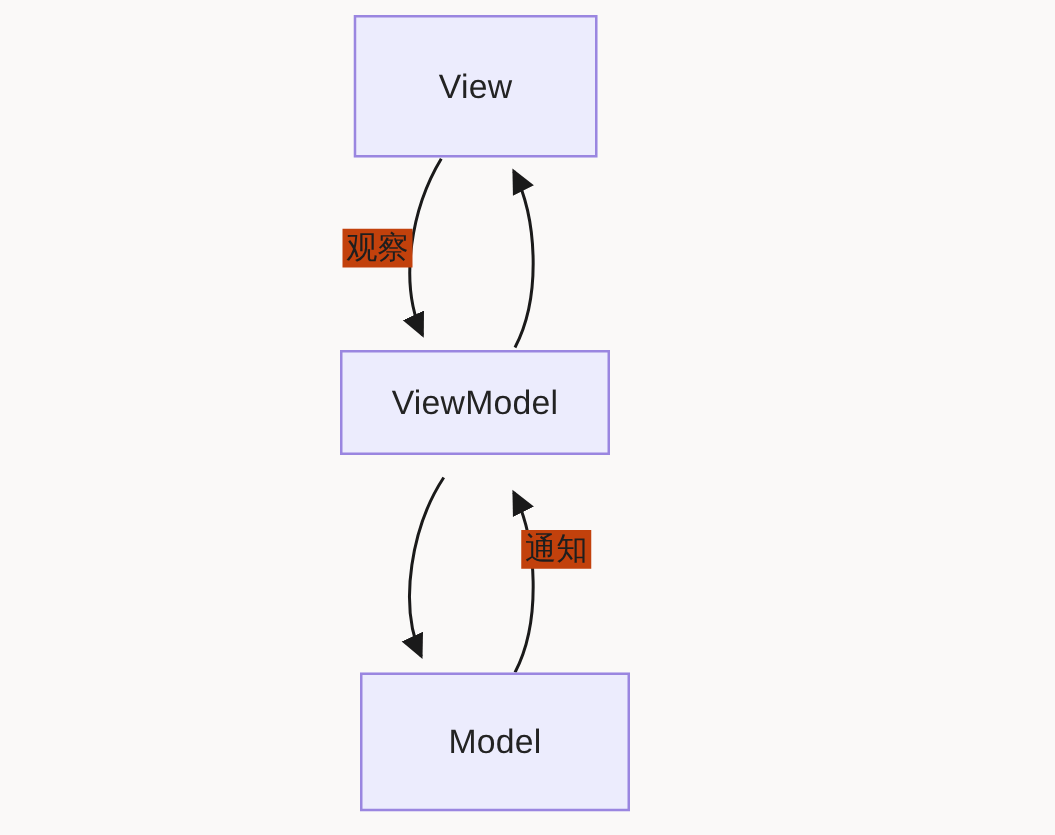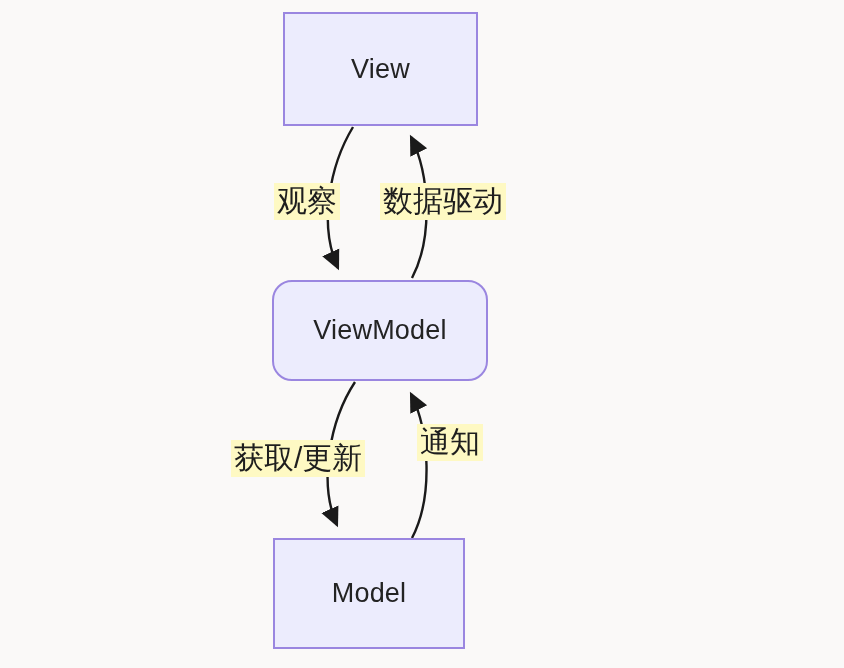--- a/index.html
+++ b/index.html
@@ -49,35 +49,35 @@
     left: 283px;
     top: 12px;
     width: 195px;
     height: 114px;
     border-radius: 0px;
   }
   .node-viewmodel {
     left: 272px;
     top: 280px;
     width: 216px;
-    height: 101px;
-    border-radius: 20px;
+    height: 84px;
+    border-radius: 0;
   }
   .node-model {
-    left: 273px;
+    left: 288px;
     top: 538px;
-    width: 192px;
+    width: 216px;
     height: 111px;
     border-radius: 0px;
   }
   .edge-label {
     position: absolute;
-    background: #fef9c3;
+    background: #c2410c;
     color: #1e1e1e;
-    font-size: 30px;
+    font-size: 25px;
     line-height: 1.15;
     padding: 1px 3px;
     white-space: nowrap;
     box-sizing: border-box;
   }
   .lbl-observe   { left: 274px; top: 183px; }
   .lbl-databind  { left: 380px; top: 183px; }
   .lbl-fetch     { left: 231px; top: 440px; }
   .lbl-notify    { left: 417px; top: 424px; }
   .watermark {
@@ -121,20 +121,18 @@
   <div class="node node-viewmodel">
     <span class="node-label">ViewModel</span>
   </div>
 
   <div class="node node-model">
     <span class="node-label">Model</span>
   </div>
 
   <div class="edge-label lbl-observe">观察</div>
 
-  <div class="edge-label lbl-databind">数据驱动</div>
 
-  <div class="edge-label lbl-fetch">获取/更新</div>
 
   <div class="edge-label lbl-notify">通知</div>
 
 
 </div>
 
 </body></html>

